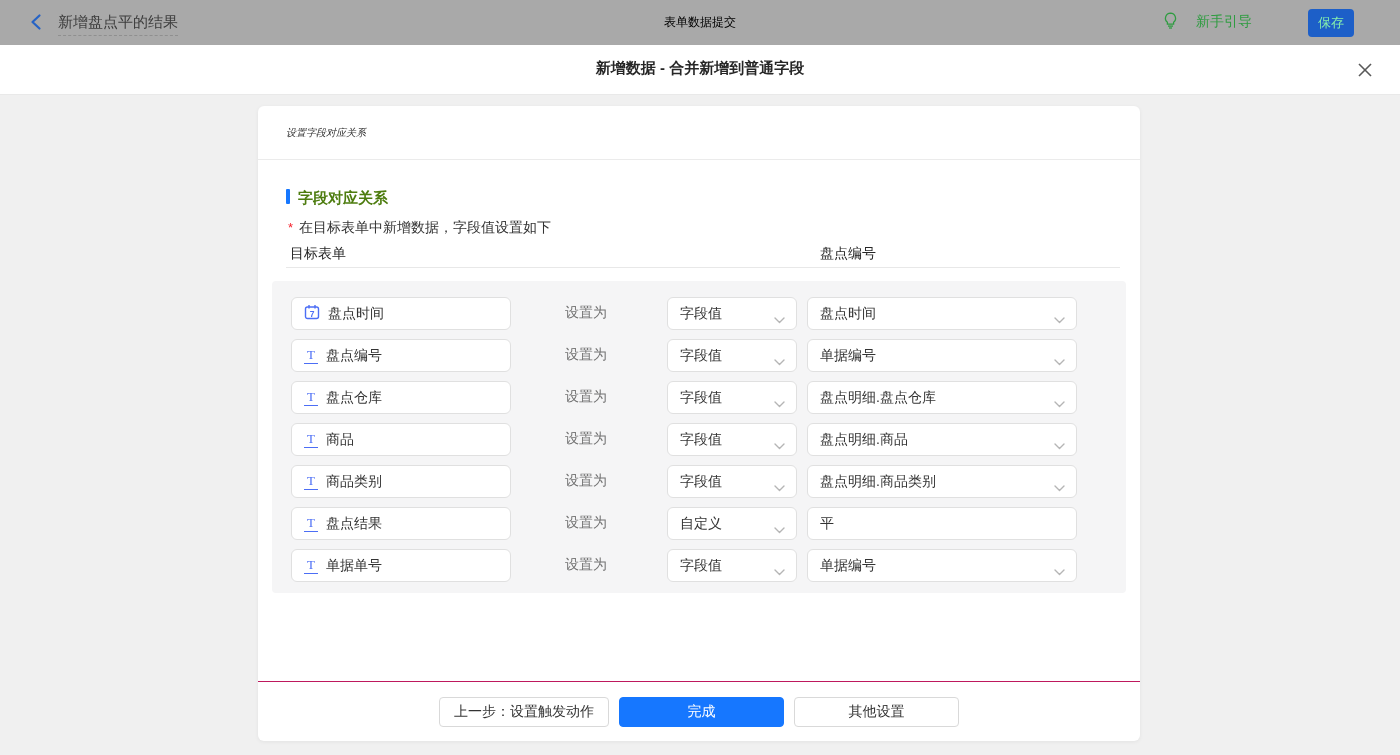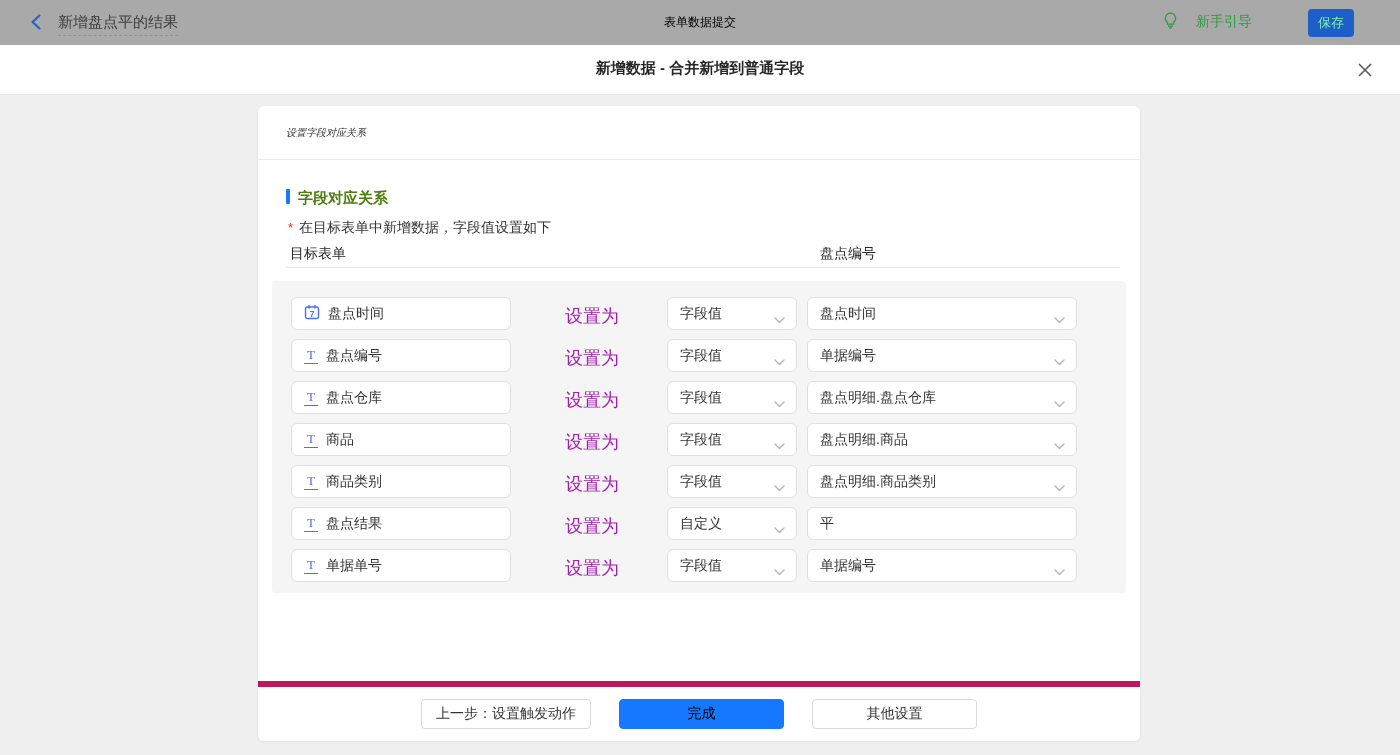--- a/index.html
+++ b/index.html
@@ -49,38 +49,38 @@
   .col-divider { position:absolute; left:28px; right:20px; top:161px;
     border-bottom:1px solid #e8e8e8; }
 
   .panel { position:absolute; left:14px; top:175px; width:854px; height:312px;
     background:#f5f5f6; border-radius:4px; padding-top:16px; }
   .map-row { position:relative; height:33px; margin-bottom:9px; }
   .box { position:absolute; height:33px; background:#fff; border:1px solid #e0e0e0;
     border-radius:6px; display:flex; align-items:center; padding:0 12px;
     font-size:14px; color:#333; }
   .cell-field { left:19px;  width:220px; gap:8px; }
-  .cell-setas { position:absolute; left:293px; top:7px; font-size:18px; color:#a21caf;text-align:right; }
+  .cell-setas { position:absolute; left:293px; top:7px; font-size:14px; color:#737373;text-align:right; }
   .cell-mode  { left:395px; width:130px; cursor:pointer; }
   .cell-value { left:535px; width:270px; cursor:pointer; }
   .chevron { position:absolute; right:11px; top:13px; }
 
   .t-icon { display:inline-block; width:14px; text-align:center; color:#4c6ef5;
     font-size:13px; line-height:13px; border-bottom:1.5px solid #4c6ef5;
     padding-bottom:2px; font-family:"Liberation Serif","DejaVu Serif",serif; }
 
   
   .card-footer { position:absolute; left:0; bottom:0; width:100%; height:60px;
-    border-top:6px solid #be185d; display:flex; align-items:center;
-    justify-content:center; gap:28px; }
+    border-top:1px solid #be185d; display:flex; align-items:center;
+    justify-content:center; gap:10px; }
   .btn { height:30px; min-width:165px; padding:0 14px; font-size:14px;
     border-radius:4px; display:flex; align-items:center; justify-content:center;
     cursor:pointer; }
   .btn-plain { background:#fff; border:1px solid #d9d9d9; color:#333; }
-  .btn-primary { background:#1677ff; border:1px solid #1677ff; color:#000000; }
+  .btn-primary { background:#1677ff; border:1px solid #1677ff; color:#ffffff; }
 </style>
 </head>
 <body>
 
 <div class="topbar">
   <span class="back-btn">
     <svg width="18" height="18" viewBox="0 0 18 18">
         <polyline points="11.5,2.5 4.5,9 11.5,15.5" fill="none" stroke="#2663c5" stroke-width="2.2" stroke-linecap="round" stroke-linejoin="round"></polyline>
       </svg>
   </span>

